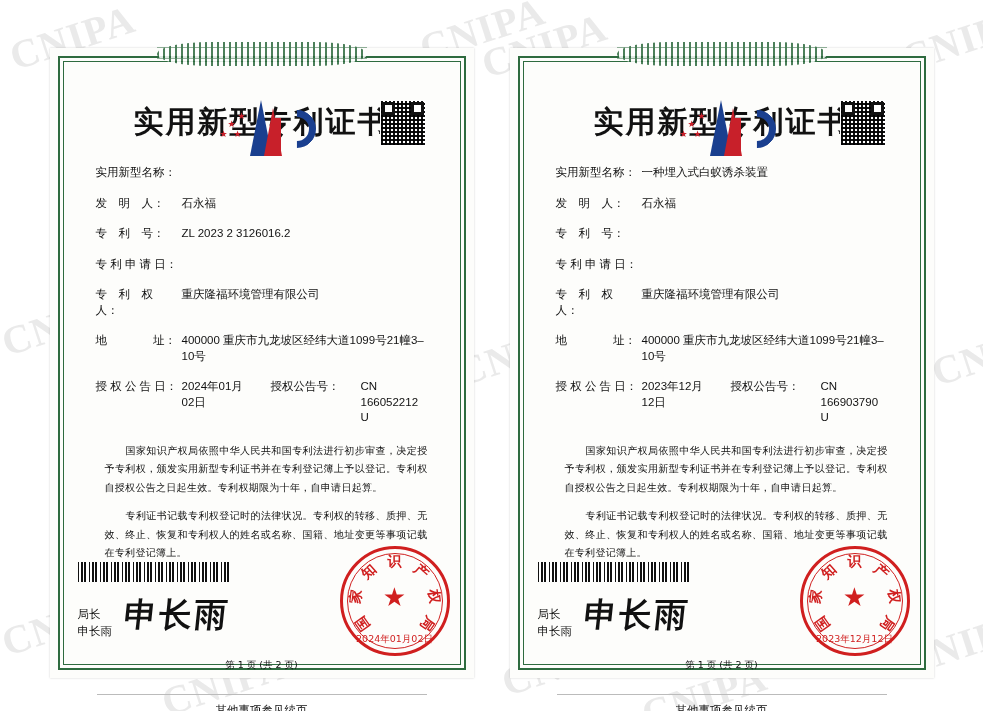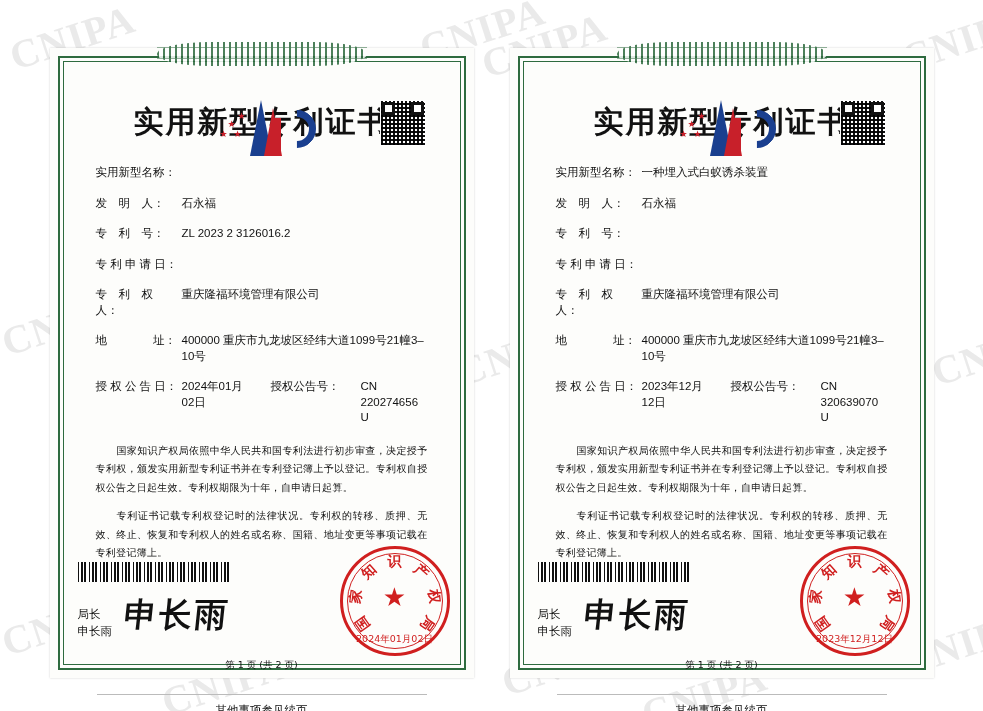--- a/index.html
+++ b/index.html
@@ -227,20 +227,21 @@
 
   .para {
     font-size: 10px;
     color: #111;
     font-family: "DejaVu Sans", sans-serif;
     line-height: 1.85;
     text-align: justify;
     text-indent: 21px;
     margin-top: 16px;
     letter-spacing: .3px;
+    margin-left: 9px;
   }
   .para + .para { margin-top: 10px; }
 
   
   .barcode {
     position: absolute;
     left: 28px;
     bottom: 96px;
     width: 152px;
     height: 20px;
@@ -415,21 +416,21 @@
           <span class="val">重庆隆福环境管理有限公司</span>
         </div>
         <div class="field">
           <span class="lab">地　　　　址：</span>
           <span class="val">400000 重庆市九龙坡区经纬大道1099号21幢3–10号</span>
         </div>
         <div class="field dual">
           <span class="lab">授 权 公 告 日：</span>
           <span class="val">2024年01月02日</span>
           <span class="lab2">授权公告号：</span>
-          <span class="val">CN 220274656 U</span>
+          <span class="val">CN 166052212 U</span>
         </div>
       </div>
 
       <div class="para">国家知识产权局依照中华人民共和国专利法进行初步审查，决定授予专利权，颁发实用新型专利证书并在专利登记簿上予以登记。专利权自授权公告之日起生效。专利权期限为十年，自申请日起算。</div>
       <div class="para">专利证书记载专利权登记时的法律状况。专利权的转移、质押、无效、终止、恢复和专利权人的姓名或名称、国籍、地址变更等事项记载在专利登记簿上。</div>
     </div>
 
     <div class="barcode"></div>
 
     <div class="signature-block">
@@ -501,21 +502,21 @@
           <span class="val">重庆隆福环境管理有限公司</span>
         </div>
         <div class="field">
           <span class="lab">地　　　　址：</span>
           <span class="val">400000 重庆市九龙坡区经纬大道1099号21幢3–10号</span>
         </div>
         <div class="field dual">
           <span class="lab">授 权 公 告 日：</span>
           <span class="val">2023年12月12日</span>
           <span class="lab2">授权公告号：</span>
-          <span class="val">CN 320639070 U</span>
+          <span class="val">CN 166903790 U</span>
         </div>
       </div>
 
       <div class="para">国家知识产权局依照中华人民共和国专利法进行初步审查，决定授予专利权，颁发实用新型专利证书并在专利登记簿上予以登记。专利权自授权公告之日起生效。专利权期限为十年，自申请日起算。</div>
       <div class="para">专利证书记载专利权登记时的法律状况。专利权的转移、质押、无效、终止、恢复和专利权人的姓名或名称、国籍、地址变更等事项记载在专利登记簿上。</div>
     </div>
 
     <div class="barcode"></div>
 
     <div class="signature-block">

